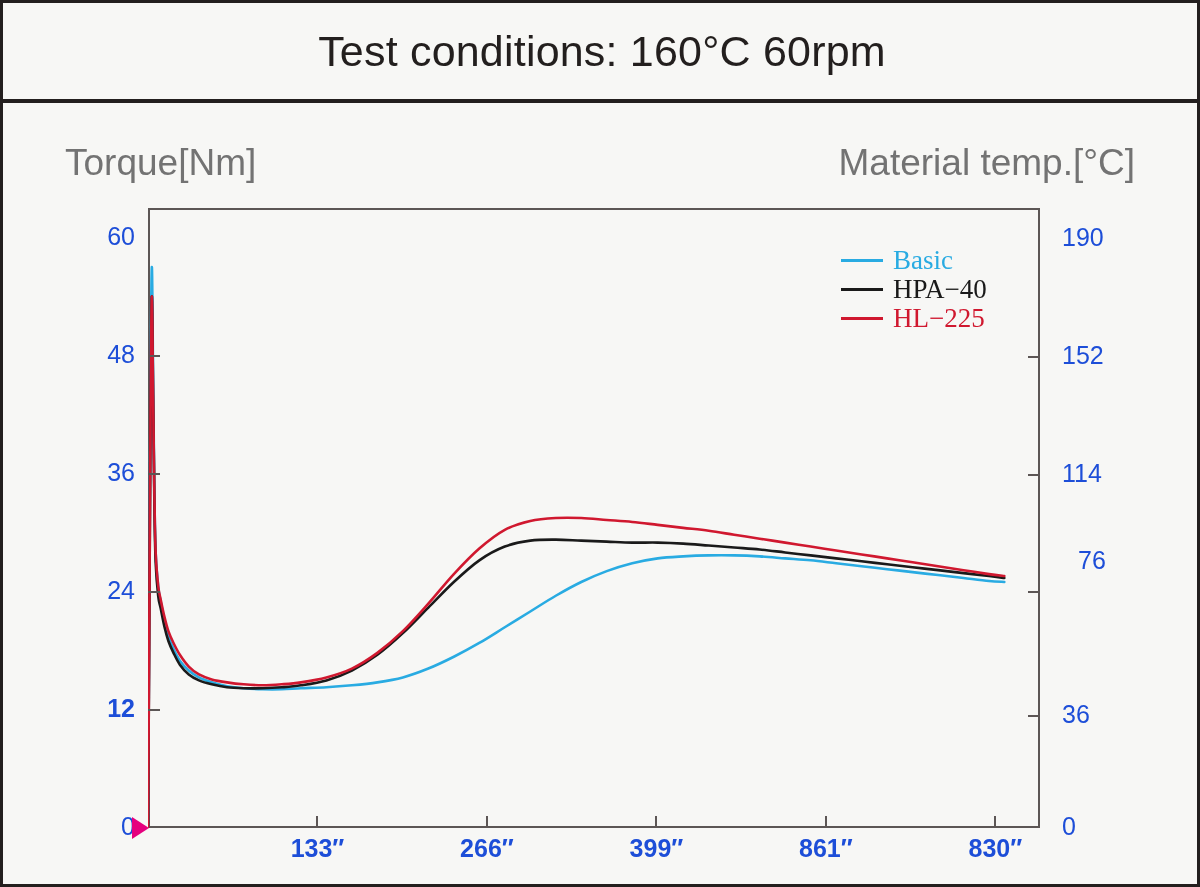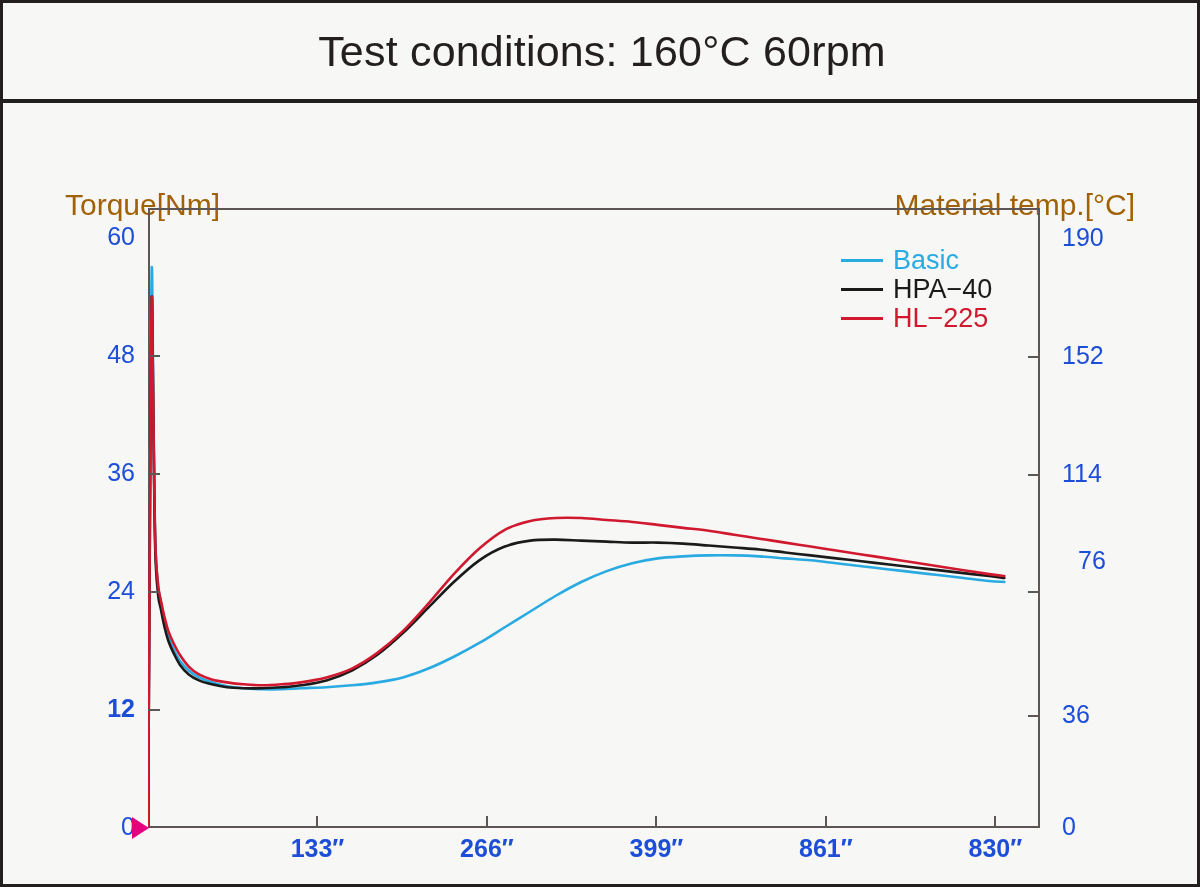--- a/index.html
+++ b/index.html
@@ -35,24 +35,23 @@
   }
   #title-text {
     font-size: 43px;
     color: #231f1e;
     letter-spacing: 0.2px;
     white-space: nowrap;
   }
   
   .axis-title {
     position: absolute;
-    font-size: 30px;
-    color: #a16207;
+    font-size: 37px;
+    color: #737373;
     white-space: nowrap;
-    margin-top: 46px;
   }
   #left-axis-title { left: 62px; top: 139px; }
   #right-axis-title { right: 62px; top: 139px; }
 
   
   #plot-frame {
     position: absolute;
     left: 145px;
     top: 205px;
     width: 892px;
@@ -103,20 +102,21 @@
   .legend-swatch {
     width: 42px;
     height: 3px;
     margin-right: 10px;
     flex: 0 0 auto;
   }
   .legend-label {
     font-size: 27px;
     white-space: nowrap;
     line-height: 1;
+    font-family: Liberation Serif, serif;
   }
 
   
   #origin-marker {
     position: absolute;
     left: 129px;
     top: 814px;
     width: 0;
     height: 0;
     border-top: 11px solid transparent;

